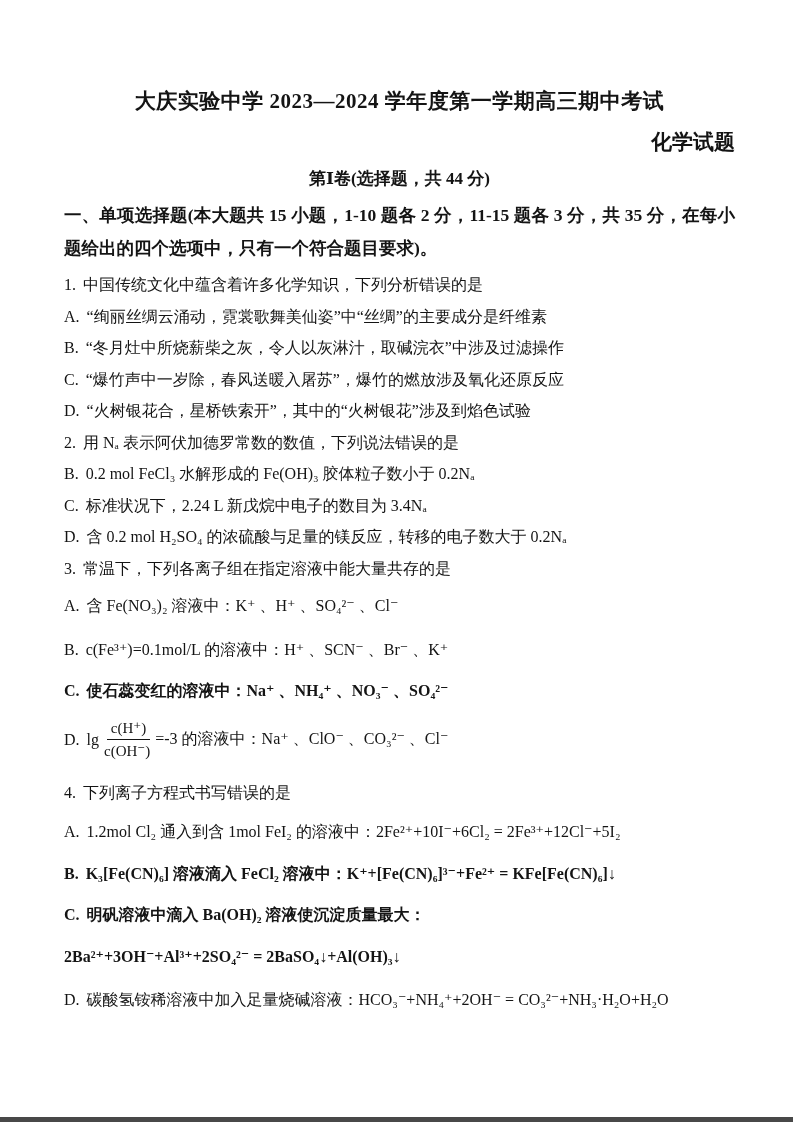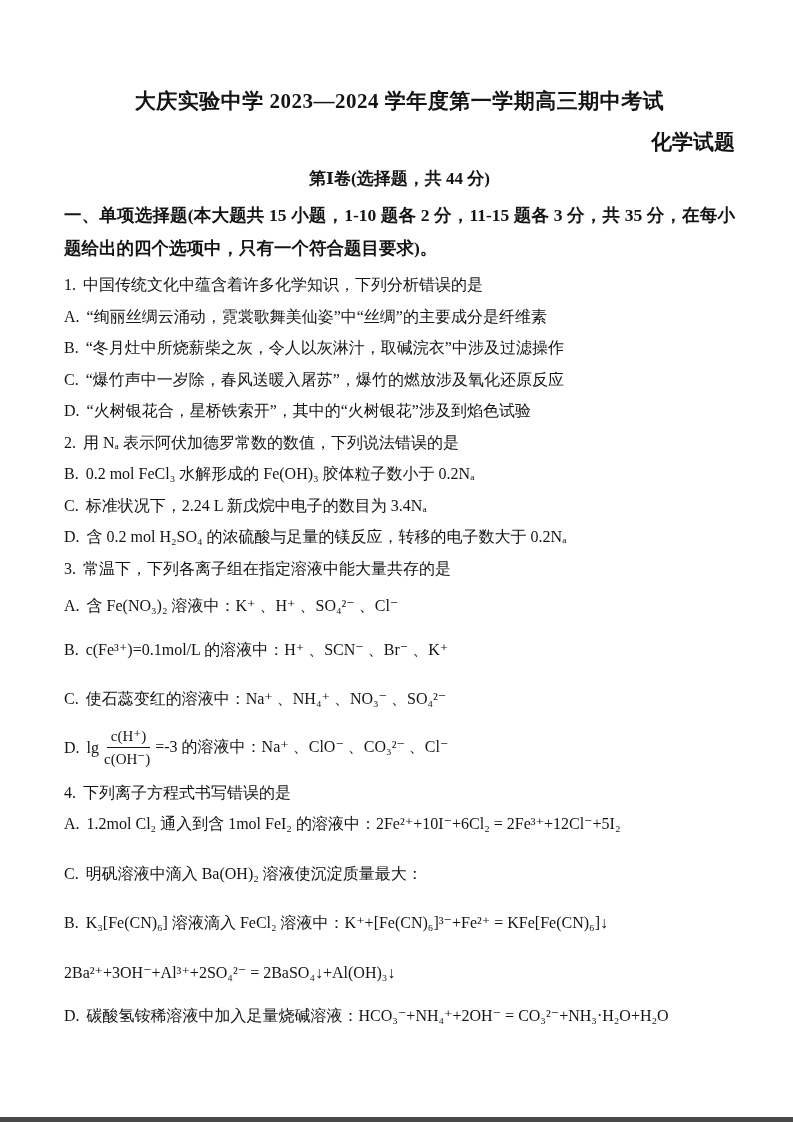--- a/index.html
+++ b/index.html
@@ -48,22 +48,22 @@
     margin-bottom: 4px;
   }
   .line {
     font-size: 16px;
     line-height: 31.5px;
     white-space: nowrap;
   }
   .wrapline { white-space: normal; }
   .q-num, .opt-label { margin-right: 7px; }
   .sp6  { margin-top: 6px; }
-  .sp8  { }
-  .sp10 { margin-top: 18px; }
+  .sp8  { margin-top: 8px; }
+  .sp10 { margin-top: 10px; font-weight: bold; }
   .sp12 { margin-top: 12px; }
   .frac-line {
     display: flex;
     align-items: center;
     height: 58px;
     margin-top: 4px;
     font-size: 16px;
   }
   .frac {
     display: inline-flex;
@@ -155,24 +155,24 @@
   </div>
 
   <div>
     <div class="line sp8">
       <span class="q-num">4.</span><span>下列离子方程式书写错误的是</span>
     </div>
     <div class="line sp8">
       <span class="opt-label">A.</span><span>1.2mol Cl₂ 通入到含 1mol FeI₂ 的溶液中：2Fe²⁺+10I⁻+6Cl₂ = 2Fe³⁺+12Cl⁻+5I₂</span>
     </div>
     <div class="line sp10">
-      <span class="opt-label">C.</span><span>明矾溶液中滴入 Ba(OH)₂ 溶液使沉淀质量最大：</span>
+      <span class="opt-label">B.</span><span>K₃[Fe(CN)₆] 溶液滴入 FeCl₂ 溶液中：K⁺+[Fe(CN)₆]³⁻+Fe²⁺ = KFe[Fe(CN)₆]↓</span>
     </div>
     <div class="line sp10">
-      <span class="opt-label">B.</span><span>K₃[Fe(CN)₆] 溶液滴入 FeCl₂ 溶液中：K⁺+[Fe(CN)₆]³⁻+Fe²⁺ = KFe[Fe(CN)₆]↓</span>
+      <span class="opt-label">C.</span><span>明矾溶液中滴入 Ba(OH)₂ 溶液使沉淀质量最大：</span>
     </div>
     <div class="line sp10">
       <span>2Ba²⁺+3OH⁻+Al³⁺+2SO₄²⁻ = 2BaSO₄↓+Al(OH)₃↓</span>
     </div>
     <div class="line sp12">
       <span class="opt-label">D.</span><span>碳酸氢铵稀溶液中加入足量烧碱溶液：HCO₃⁻+NH₄⁺+2OH⁻ = CO₃²⁻+NH₃·H₂O+H₂O</span>
     </div>
   </div>
 
 </div>

